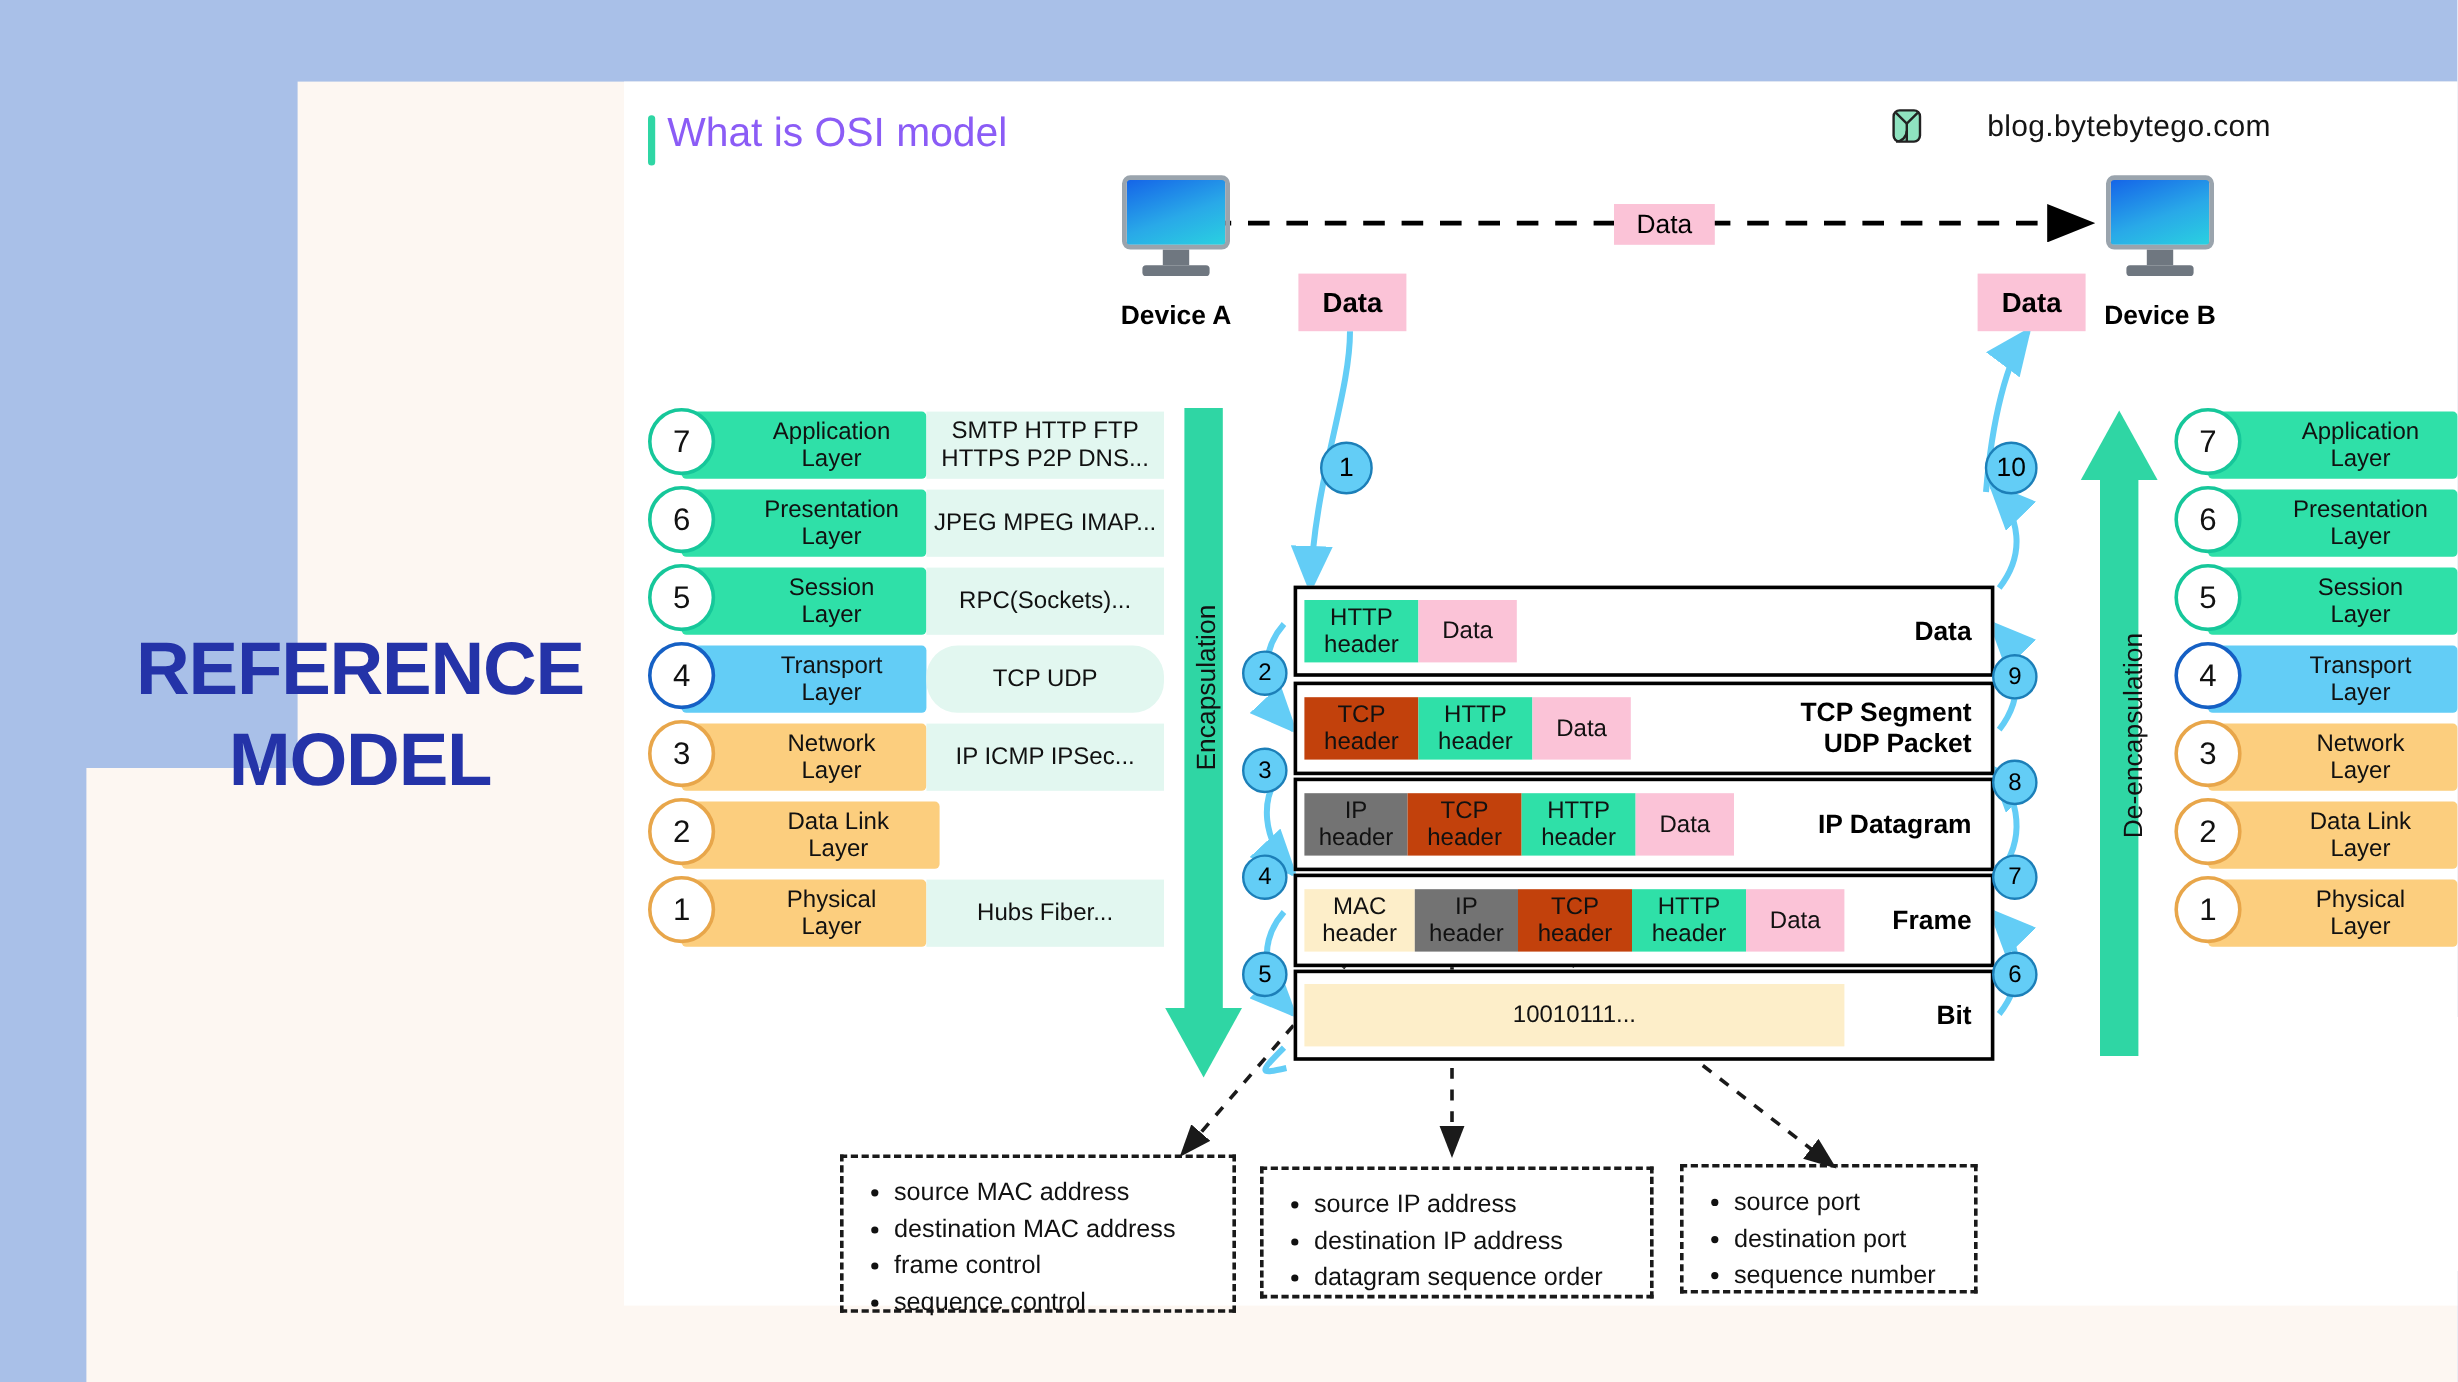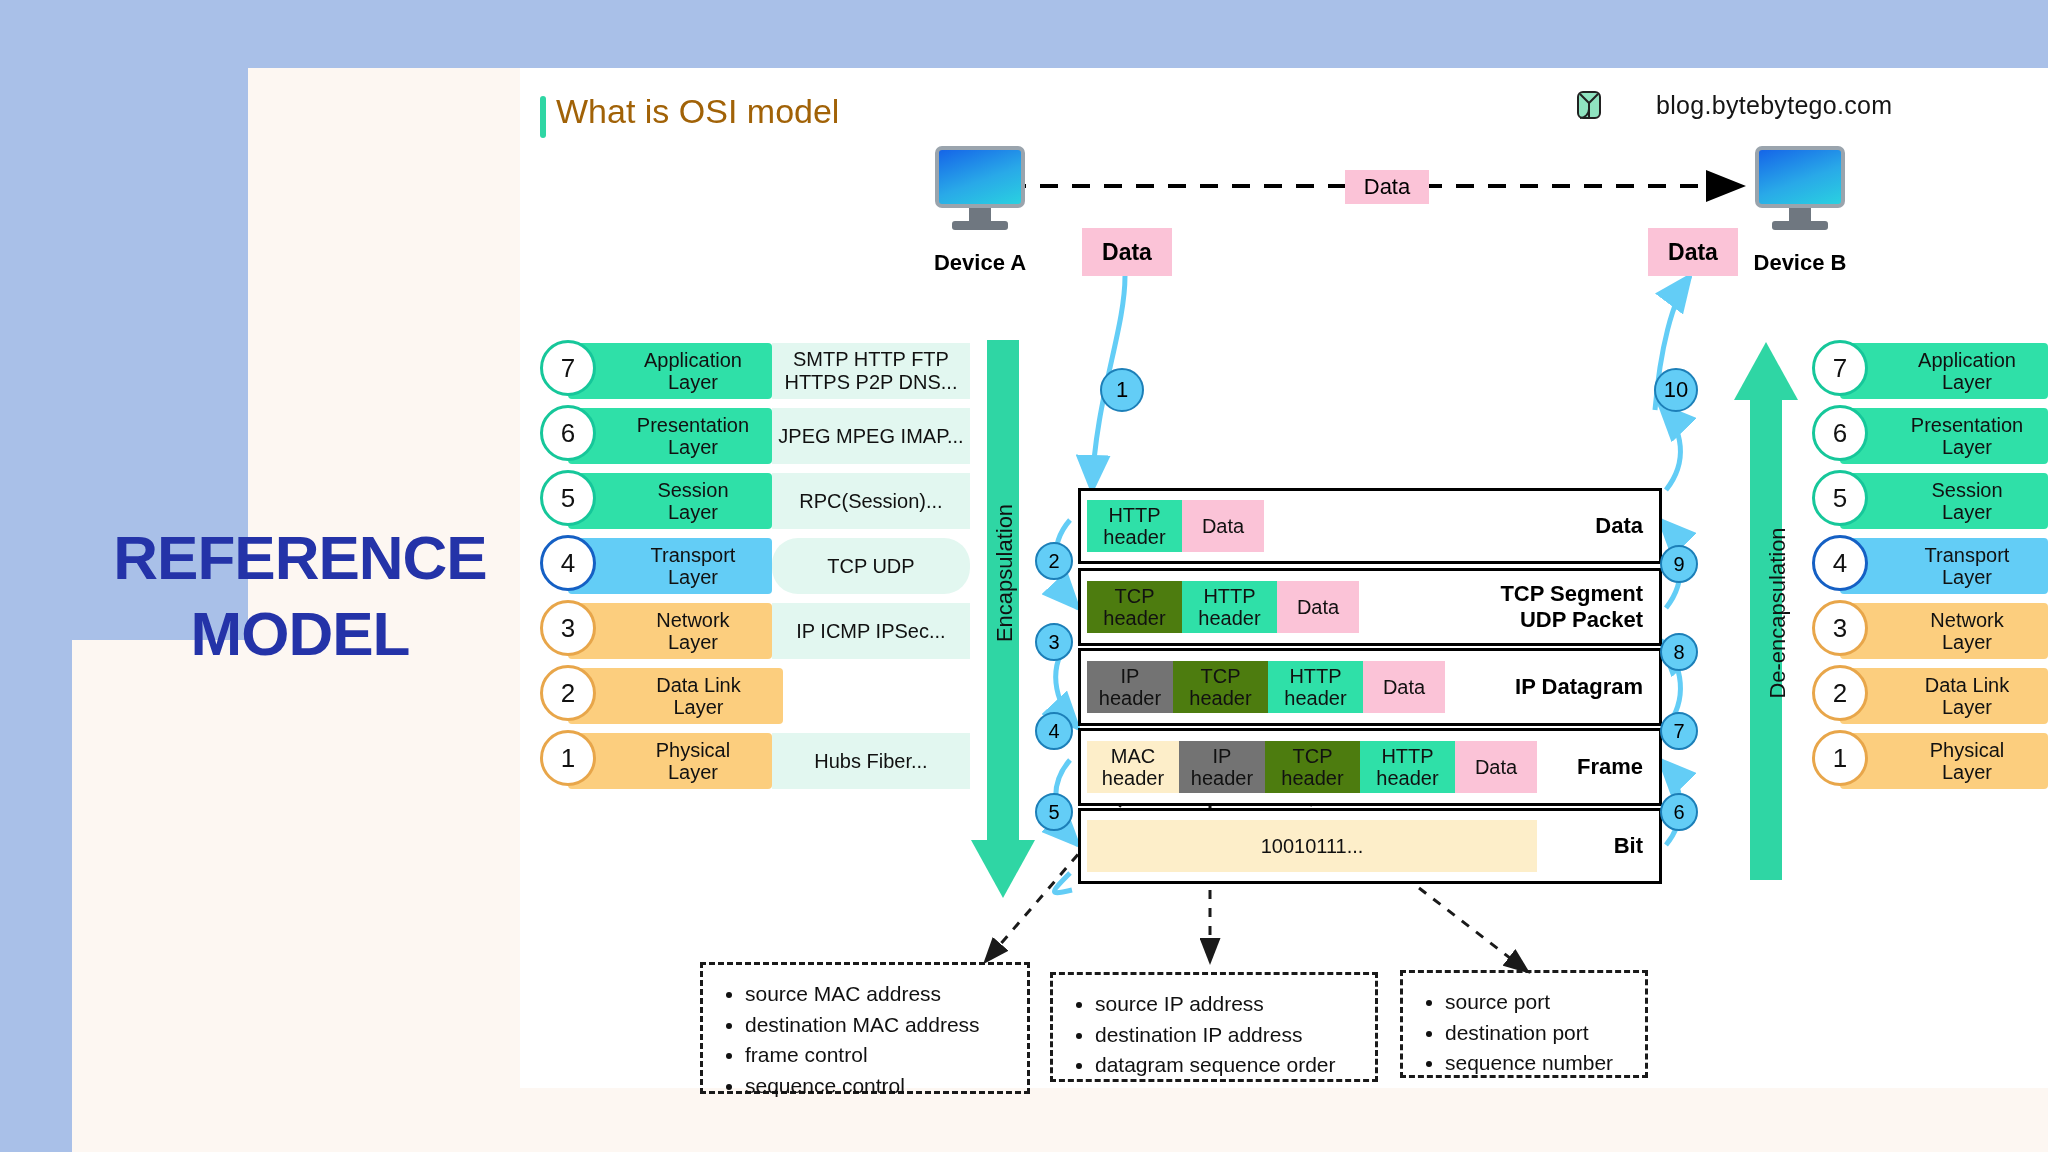--- a/index.html
+++ b/index.html
@@ -22,21 +22,21 @@
   
   #brand-title{
     left:80px;top:520;width:440px;
     color:#2433a8;font-weight:bold;font-size:62px;line-height:1.22;
     text-align:center;letter-spacing:-1px;
   }
   #brand-title div{white-space:nowrap;}
 
   
   #header-bar{left:540px;top:96px;width:6px;height:42px;background:#2fd6a4;border-radius:3px;}
-  #header-title{left:556px;top:92px;font-size:34px;color:#a16207;}
+  #header-title{left:556px;top:92px;font-size:34px;color:#8b5cf6;}
   #brand-badge{left:1576px;top:90px;display:flex;align-items:center;gap:10px;}
   #brand-badge .logo{width:26px;height:30px;}
   #brand-badge .txt{font-size:25px;color:#151515;letter-spacing:.3px;margin-left:44px;}
 
   
   .device{width:90px;}
   .device .screen{
     width:90px;height:62px;border-radius:7px;
     background:linear-gradient(160deg,#1565e8 0%,#29a9e8 55%,#2ad1e0 100%);
     border:4px solid #9aa4ad;box-sizing:border-box;
@@ -85,21 +85,21 @@
   .packet-row{
     border:3px solid #000;background:#fff;box-sizing:border-box;
     display:flex;align-items:center;position:absolute;
   }
   .seg{
     height:52px;display:flex;flex-direction:column;align-items:center;
     justify-content:center;font-size:20px;color:#111;line-height:1.1;
     box-sizing:border-box;
   }
   .seg.green{background:#2fe0a8;}
-  .seg.blue{background:#4d7c0f;}
+  .seg.blue{background:#c2410c;}
   .seg.orange{background:#737373;}
   .seg.pink{background:#fbc3d7;}
   .seg.cream{background:#fdeec9;}
   .packet-label{
     position:absolute;right:16px;top:50%;transform:translateY(-50%);
     font-weight:bold;font-size:22px;color:#000;text-align:right;line-height:1.18;
   }
 
   
   .step{
@@ -250,21 +250,21 @@
     <div class="layer-row" style="position: relative; margin-bottom: 3px;">
       <div class="layer-band" style="background: rgb(47, 224, 168); width: 215px; margin-left: 28px; padding-left: 46px; box-sizing: border-box; justify-content: center;">
         <div class="layer-name">
           <div>Session</div>
           <div>Layer</div>
         </div>
       </div>
       <div class="layer-num" style="border-color: rgb(22, 199, 154); top: 0px;">5</div>
       <div class="layer-proto" style="width: 212px;">
         <div>
-          <div>RPC(Session)...</div>
+          <div>RPC(Sockets)...</div>
         </div>
       </div>
     </div>
     <div class="layer-row" style="position: relative; margin-bottom: 3px;">
       <div class="layer-band" style="background: rgb(99, 205, 246); width: 215px; margin-left: 28px; padding-left: 46px; box-sizing: border-box; justify-content: center;">
         <div class="layer-name">
           <div>Transport</div>
           <div>Layer</div>
         </div>
       </div>

